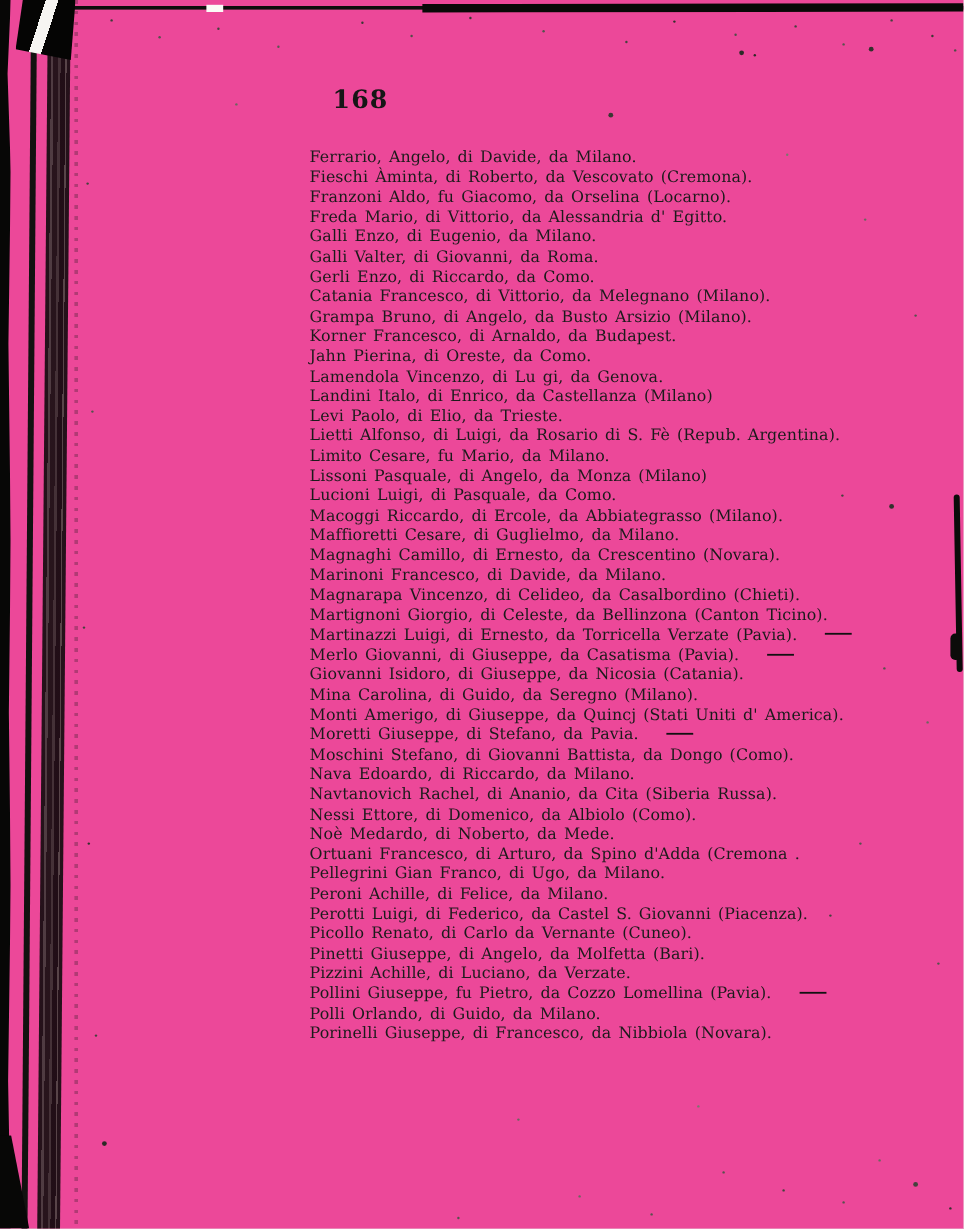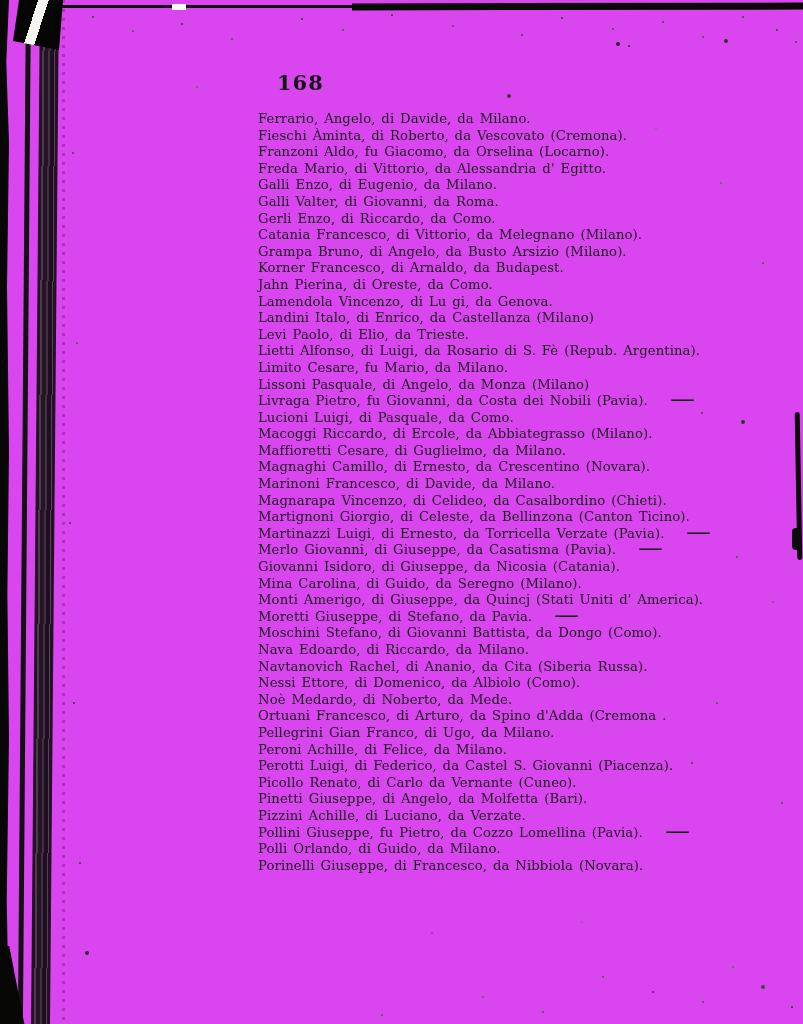--- a/index.html
+++ b/index.html
@@ -1,19 +1,19 @@
 <!DOCTYPE html>
 <html><head>
 <meta charset="utf-8">
 <style>
   html,body{margin:0;padding:0;background:#e8e8e4;}
   .page{
     position:relative;
     width:803px;height:1024px;
-    background:#d946ef;
+    background:#ec4899;
     overflow:hidden;
     font-family:"DejaVu Serif","Liberation Serif",serif;
     color:#1b1b1b;
   }
   
   .edge-top{
     position:absolute;left:52px;top:5px;width:751px;height:3px;
     background:#0e0e0c;
   }
   .edge-top-thick{
@@ -79,21 +79,21 @@
       732px 966px 0 0 #6a675f, 762px 986px 0 1px #44423d, 791px 1006px 0 0 #33312d,
       542px 1011px 0 0 #55534d, 482px 996px 0 0 #6a675f, 381px 1014px 0 0 #55534d,
       196px 86px 0 0 #6a675f, 508px 95px 0 1px #3a3833, 655px 128px 0 0 #7a776e;
   }
   
   .pagenum{
     position:absolute;left:277px;top:70px;
     font-size:21px;font-weight:bold;letter-spacing:1px;color:#161616;
   }
   .entries{
-    position:absolute;left:258px;top:111px;width:540px;
+    position:absolute;left:258px;top:124px;width:540px;
     font-size:13.2px;line-height:16.6px;white-space:nowrap;
     word-spacing:1.6px;letter-spacing:.1px;
   }
   .line{height:16.6px;}
   .dash{
     display:inline-block;margin-left:28px;font-weight:bold;
     transform:scaleX(1.9) translateY(-1px);color:#111;
   }
 </style>
 </head>
@@ -126,21 +126,20 @@
       <div class="line"><span>Catania Francesco, di Vittorio, da Melegnano (Milano).</span></div>
       <div class="line"><span>Grampa Bruno, di Angelo, da Busto Arsizio (Milano).</span></div>
       <div class="line"><span>Korner Francesco, di Arnaldo, da Budapest.</span></div>
       <div class="line"><span>Jahn Pierina, di Oreste, da Como.</span></div>
       <div class="line"><span>Lamendola Vincenzo, di Lu gi, da Genova.</span></div>
       <div class="line"><span>Landini Italo, di Enrico, da Castellanza (Milano)</span></div>
       <div class="line"><span>Levi Paolo, di Elio, da Trieste.</span></div>
       <div class="line"><span>Lietti Alfonso, di Luigi, da Rosario di S. Fè (Repub. Argentina).</span></div>
       <div class="line"><span>Limito Cesare, fu Mario, da Milano.</span></div>
       <div class="line"><span>Lissoni Pasquale, di Angelo, da Monza (Milano)</span></div>
-      <div class="line"><span>Livraga Pietro, fu Giovanni, da Costa dei Nobili (Pavia).</span><span class="dash">—</span></div>
       <div class="line"><span>Lucioni Luigi, di Pasquale, da Como.</span></div>
       <div class="line"><span>Macoggi Riccardo, di Ercole, da Abbiategrasso (Milano).</span></div>
       <div class="line"><span>Maffioretti Cesare, di Guglielmo, da Milano.</span></div>
       <div class="line"><span>Magnaghi Camillo, di Ernesto, da Crescentino (Novara).</span></div>
       <div class="line"><span>Marinoni Francesco, di Davide, da Milano.</span></div>
       <div class="line"><span>Magnarapa Vincenzo, di Celideo, da Casalbordino (Chieti).</span></div>
       <div class="line"><span>Martignoni Giorgio, di Celeste, da Bellinzona (Canton Ticino).</span></div>
       <div class="line"><span>Martinazzi Luigi, di Ernesto, da Torricella Verzate (Pavia).</span><span class="dash">—</span></div>
       <div class="line"><span>Merlo Giovanni, di Giuseppe, da Casatisma (Pavia).</span><span class="dash">—</span></div>
       <div class="line"><span>Giovanni Isidoro, di Giuseppe, da Nicosia (Catania).</span></div>

